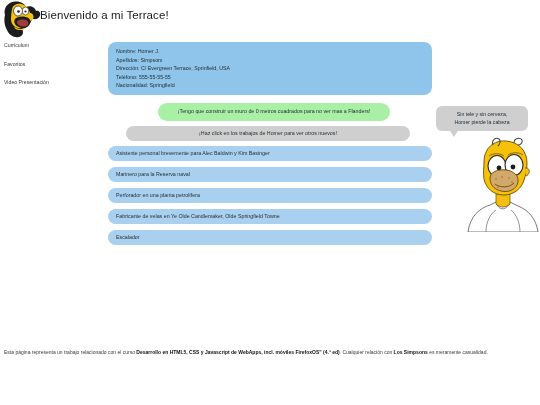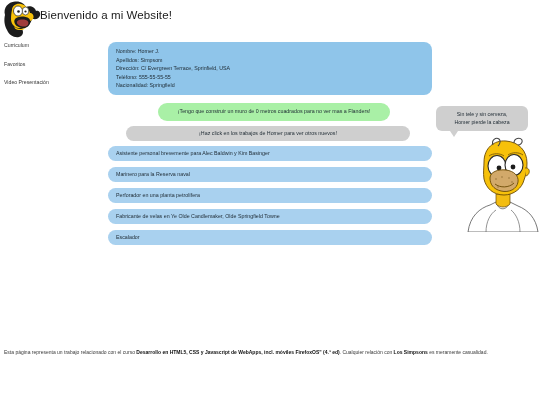--- a/index.html
+++ b/index.html
@@ -150,21 +150,21 @@
 
       <path d="M26 38 C30 32 46 31 54 37 C58 41 57 50 50 54
                C42 58 30 55 26 48 C24 44 24 41 26 38 Z" fill="#1c1c1c"></path>
       <path d="M31 42 C36 38 48 38 52 43 C54 47 52 52 46 53
                C38 54 31 50 30 46 C29.5 44 30 43 31 42 Z" fill="#a03c3c"></path>
 
       <path d="M24 52 C28 58 40 60 48 55 C44 61 32 62 26 57 Z" fill="#f7c10a"></path>
     </svg>
   </div>
 
-  <div id="page-title">Bienvenido a mi Website!</div>
+  <div id="page-title">Bienvenido a mi Terrace!</div>
 </div>
 
 <nav id="sidebar">
   <a class="nav-item">Curriculum</a>
   <a class="nav-item">Favoritos</a>
   <a class="nav-item">Video Presentación</a>
 </nav>
 
 <section id="main">
 

